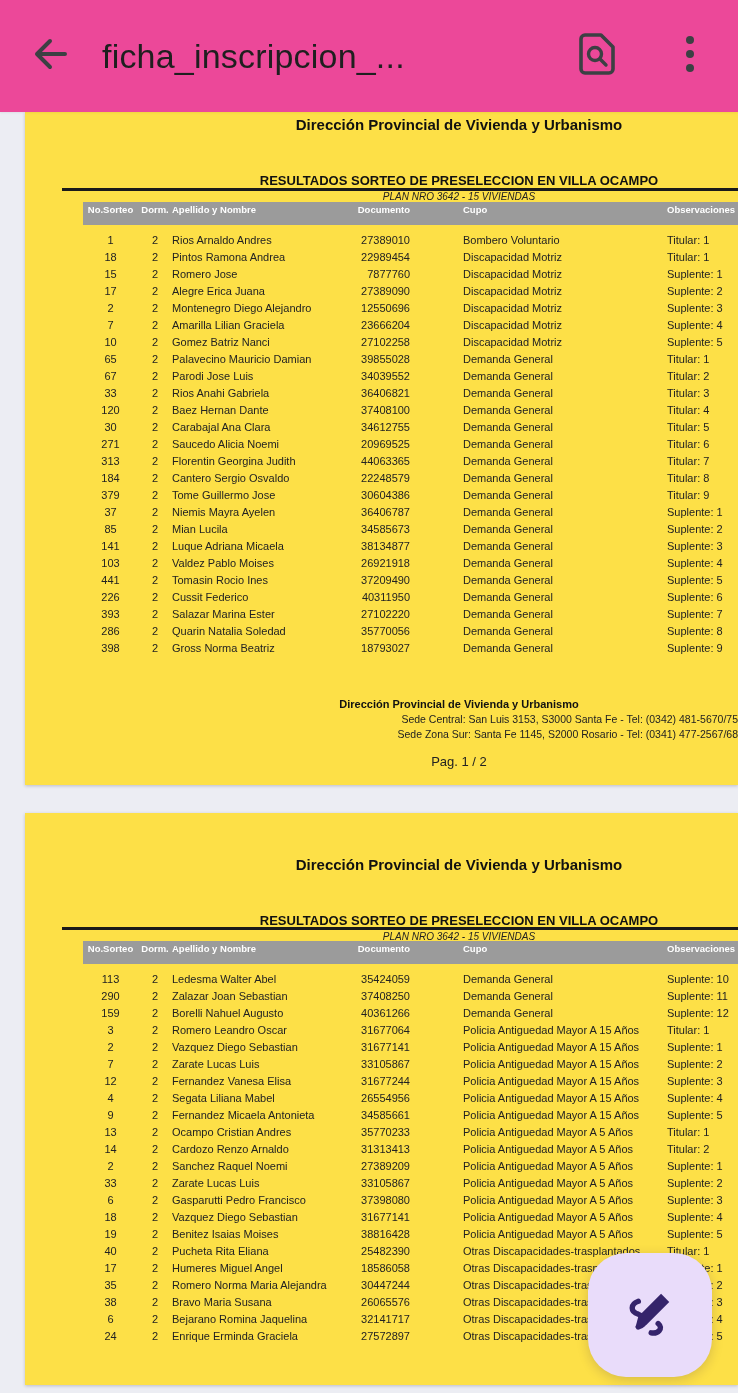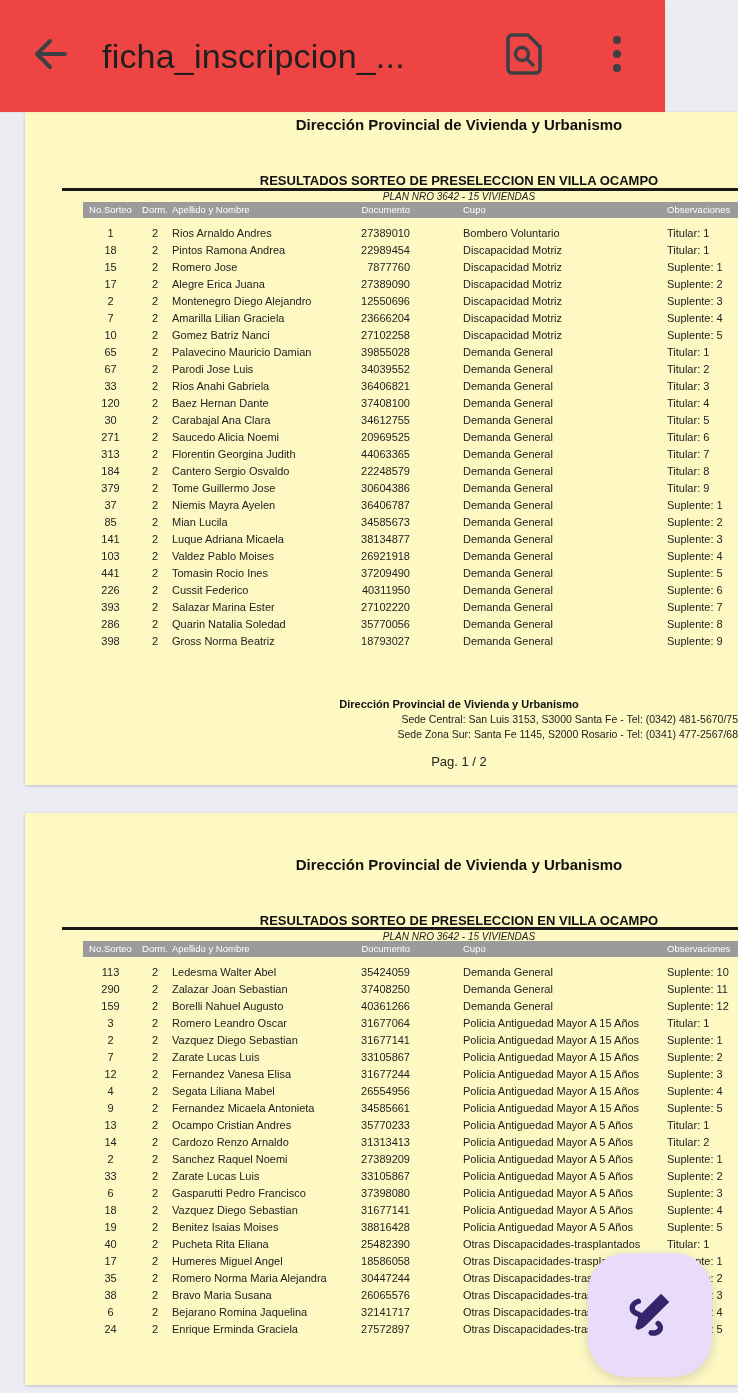--- a/index.html
+++ b/index.html
@@ -4,53 +4,53 @@
 <style>
   html,body{margin:0;padding:0;}
   body{
     width:738px;height:1393px;position:relative;overflow:hidden;
     background:#ECEDF3;
     font-family:"Liberation Sans","DejaVu Sans",sans-serif;
     -webkit-font-smoothing:antialiased;
   }
   
   .toolbar{
-    position:absolute;top:0;left:0;width:665px;height:112px;
-    background:#ef4444;display:flex;align-items:center;
+    position:absolute;top:0;left:0;width:738px;height:112px;
+    background:#ec4899;display:flex;align-items:center;
     box-shadow:0 1px 2px rgba(0,0,0,0.06);z-index:20;
   }
   .back-btn{width:72px;height:72px;margin-left:14px;display:flex;align-items:center;justify-content:center;cursor:pointer;}
   .tb-title{
     font-size:34px;color:#1F1F1F;margin-left:16px;flex:1;
     white-space:nowrap;overflow:hidden;font-weight:400;letter-spacing:.2px;
   }
   .tb-icon{width:64px;height:64px;display:flex;align-items:center;justify-content:center;cursor:pointer;}
   .tb-icon.find{margin-right:28px;}
   .tb-icon.more{margin-right:16px;}
   
   .sheet{
-    position:absolute;left:25px;right:0;background:#fef9c3;
+    position:absolute;left:25px;right:0;background:#fde047;
     box-shadow:0 1px 3px rgba(50,50,70,0.25);overflow:hidden;
   }
   #sheet1{top:112px;height:673px;}
   #sheet2{top:813px;height:572px;}
   .doc-header{position:absolute;left:155px;width:558px;text-align:center;color:#111;}
   #sheet1 .doc-header{top:3px;}
   #sheet2 .doc-header{top:42px;}
   .doc-header .l1{font-size:15px;font-weight:bold;line-height:20px;}
   .doc-header .l2{font-size:13px;font-weight:bold;line-height:19px;margin-top:36px;}
   .doc-header .l3{font-size:10px;font-style:italic;line-height:14px;color:#222;}
   .rule{position:absolute;left:37px;right:0;height:3px;background:#1A1A1A;}
   #sheet1 .rule{top:76px;}
   #sheet2 .rule{top:114px;}
   .table{position:absolute;left:58px;right:0;}
   #sheet1 .table{top:90px;}
   #sheet2 .table{top:128px;}
   .thead,.trow{display:grid;grid-template-columns:55px 34px 158px 80px 250px 1fr;white-space:nowrap;}
-  .thead{background:#9B9B9B;color:#FFFFFF;font-weight:normal;font-size:9.5px;height:16px;line-height:16px;}
+  .thead{background:#9B9B9B;color:#FFFFFF;font-weight:bold;font-size:9.5px;height:23px;line-height:16px;}
   .rows{margin-top:7px;}
   .trow{font-size:11px;height:17px;line-height:17px;color:#222222;}
   .c0,.c1{text-align:center;}
   .c3{text-align:right;}
   .c4{padding-left:53px;}
   .c5{padding-left:7px;}
   .doc-footer{position:absolute;left:155px;width:558px;text-align:center;color:#111;top:585px;}
   .doc-footer .f1{font-size:11px;font-weight:bold;line-height:15px;}
   .doc-footer .f2{font-size:10.5px;line-height:15px;color:#222;text-align:right;}
   .doc-footer .fp{font-size:13px;margin-top:12px;color:#222;}

